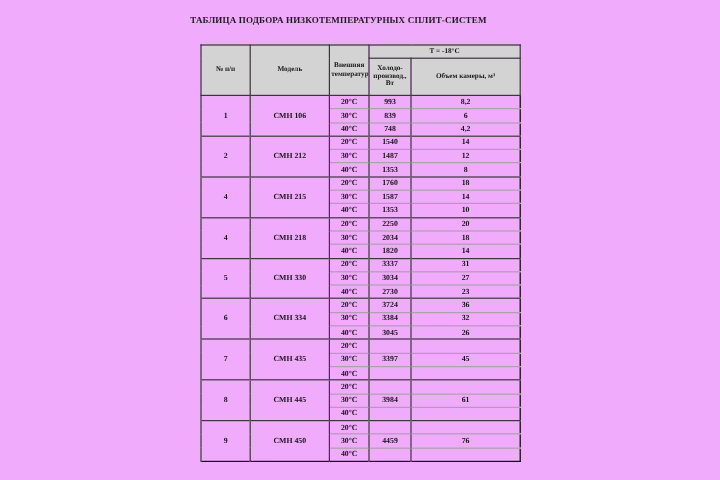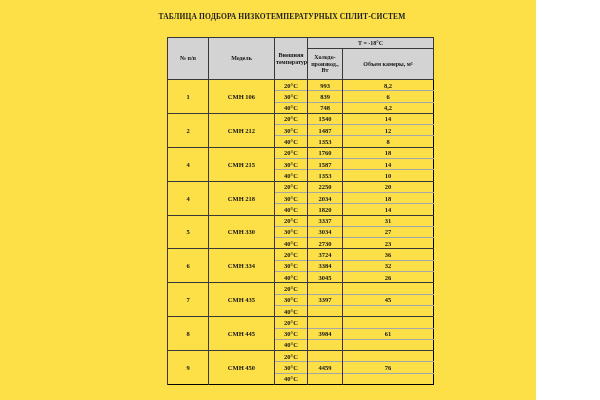--- a/index.html
+++ b/index.html
@@ -3,23 +3,23 @@
 <meta charset="utf-8">
 <style>
   html, body {
     margin: 0;
     padding: 0;
     background: #ffffff;
     font-family: "Liberation Serif", "DejaVu Serif", serif;
   }
   .page {
     position: relative;
-    width: 536px;
+    width: 600px;
     height: 400px;
-    background: #fde047;
+    background: #f0abfc;
     overflow: hidden;
   }
   .doc-title {
     position: absolute;
     top: 12px;
     left: 149px;
     width: 266px;
     text-align: center;
     font-size: 7.5px;
     font-weight: bold;

